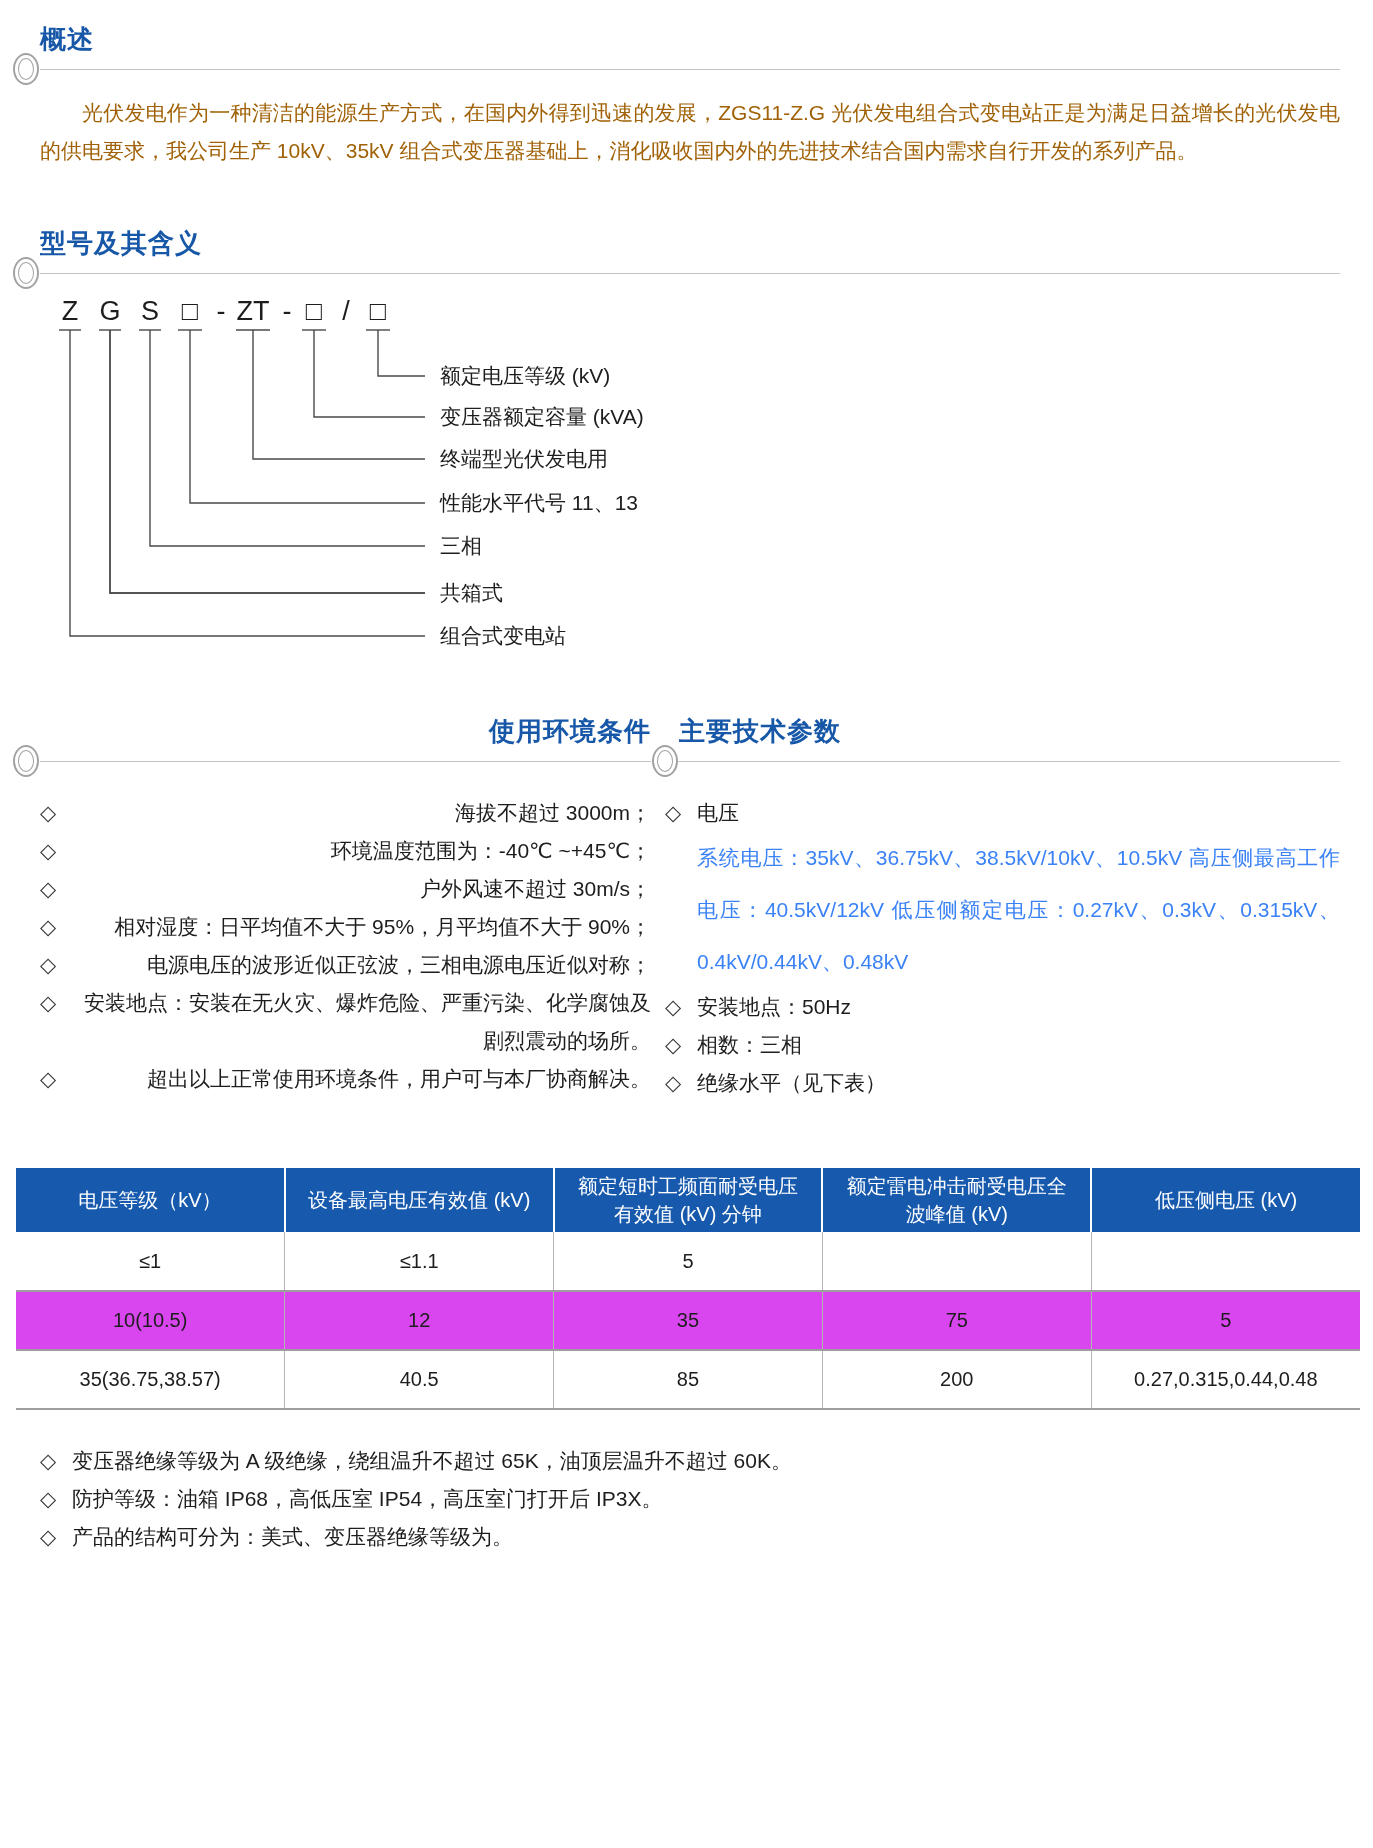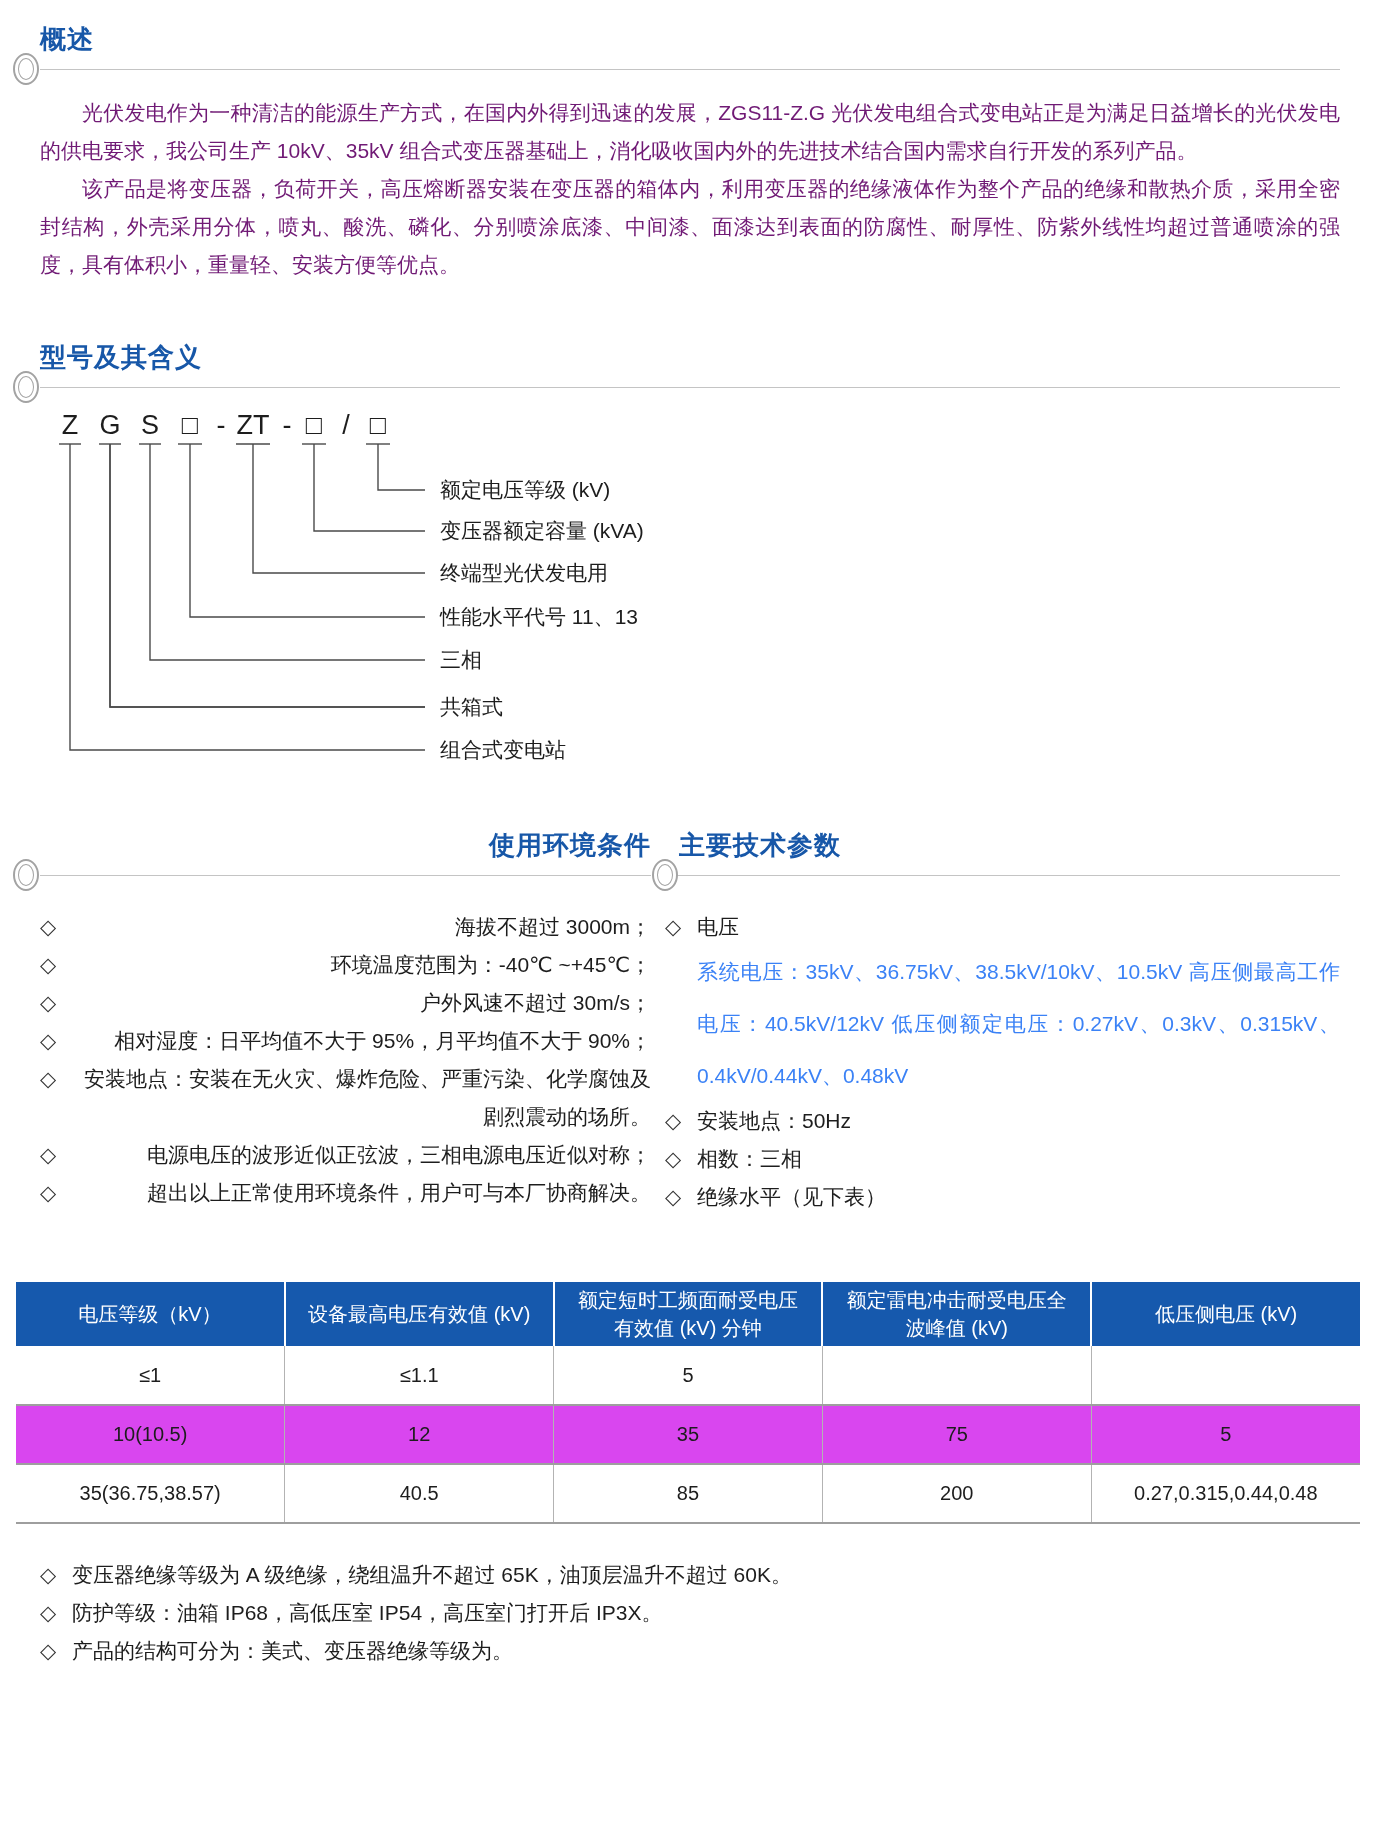--- a/index.html
+++ b/index.html
@@ -7,21 +7,21 @@
   body { font-family:"Liberation Sans","DejaVu Sans",sans-serif; color:#222; }
   .page { position:relative; width:1373px; height:1768px; padding:22px 33px 0 40px; overflow:hidden; background:#fff; }
 
   
   .sec-head { position:relative; border-bottom:1px solid #c4c4c4; padding-bottom:12px; }
   .sec-head h2 { display:inline-block; font-size:26px; font-weight:700; color:#1757a8; letter-spacing:1px; }
   .ring { position:absolute; left:-27px; bottom:-16px; width:26px; height:32px; border:2px solid #a3a3a3; border-radius:50%; background:#fff; z-index:2; }
   .ring::after { content:""; position:absolute; inset:3px; border:1px solid #a3a3a3; border-radius:50%; }
 
   .paragraphs { margin-top:24px; }
-  .para { font-size:21px; line-height:38px; text-align:justify; text-indent:2em; color:#701a75; }
+  .para { font-size:21px; line-height:38px; text-align:justify; text-indent:2em; color:#a16207; }
 
   .model-section { margin-top:56px; }
   .diagram { margin-top:22px; }
   .diagram svg { display:block; }
   .diagram text { fill:#1d1d1d; }
   .code-char { font-size:27px; }
   .diagram .lbl { font-size:21px; }
   .diagram path, .diagram line { stroke:#4a4a4a; stroke-width:1.4; fill:none; }
 
   .columns { display:flex; margin-top:50px; }
@@ -51,21 +51,20 @@
 <body>
 
 <div class="page">
 
   <div class="sec-head">
     <span class="ring"></span>
     <h2>概述</h2>
   </div>
   <div class="paragraphs">
     <p class="para">光伏发电作为一种清洁的能源生产方式，在国内外得到迅速的发展，ZGS11-Z.G 光伏发电组合式变电站正是为满足日益增长的光伏发电的供电要求，我公司生产 10kV、35kV 组合式变压器基础上，消化吸收国内外的先进技术结合国内需求自行开发的系列产品。</p>
-    <p class="para">该产品是将变压器，负荷开关，高压熔断器安装在变压器的箱体内，利用变压器的绝缘液体作为整个产品的绝缘和散热介质，采用全密封结构，外壳采用分体，喷丸、酸洗、磷化、分别喷涂底漆、中间漆、面漆达到表面的防腐性、耐厚性、防紫外线性均超过普通喷涂的强度，具有体积小，重量轻、安装方便等优点。</p>
   </div>
 
   <div class="model-section">
     <div class="sec-head">
       <span class="ring"></span>
       <h2>型号及其含义</h2>
     </div>
     <div class="diagram">
       <svg width="1300" height="368" viewBox="0 0 1300 368">
 
@@ -117,23 +116,23 @@
       <ul class="diamond">
 
           <li><span>海拔不超过 3000m；</span></li>
 
           <li><span>环境温度范围为：-40℃ ~+45℃；</span></li>
 
           <li><span>户外风速不超过 30m/s；</span></li>
 
           <li><span>相对湿度：日平均值不大于 95%，月平均值不大于 90%；</span></li>
 
+          <li><span>电源电压的波形近似正弦波，三相电源电压近似对称；</span></li>
+
           <li><span>安装地点：安装在无火灾、爆炸危险、严重污染、化学腐蚀及剧烈震动的场所。</span></li>
-
-          <li><span>电源电压的波形近似正弦波，三相电源电压近似对称；</span></li>
 
           <li><span>超出以上正常使用环境条件，用户可与本厂协商解决。</span></li>
         </ul>
     </div>
 
     <div class="col-right">
       <div class="sec-head">
         <span class="ring"></span>
         <h2>主要技术参数</h2>
       </div>

